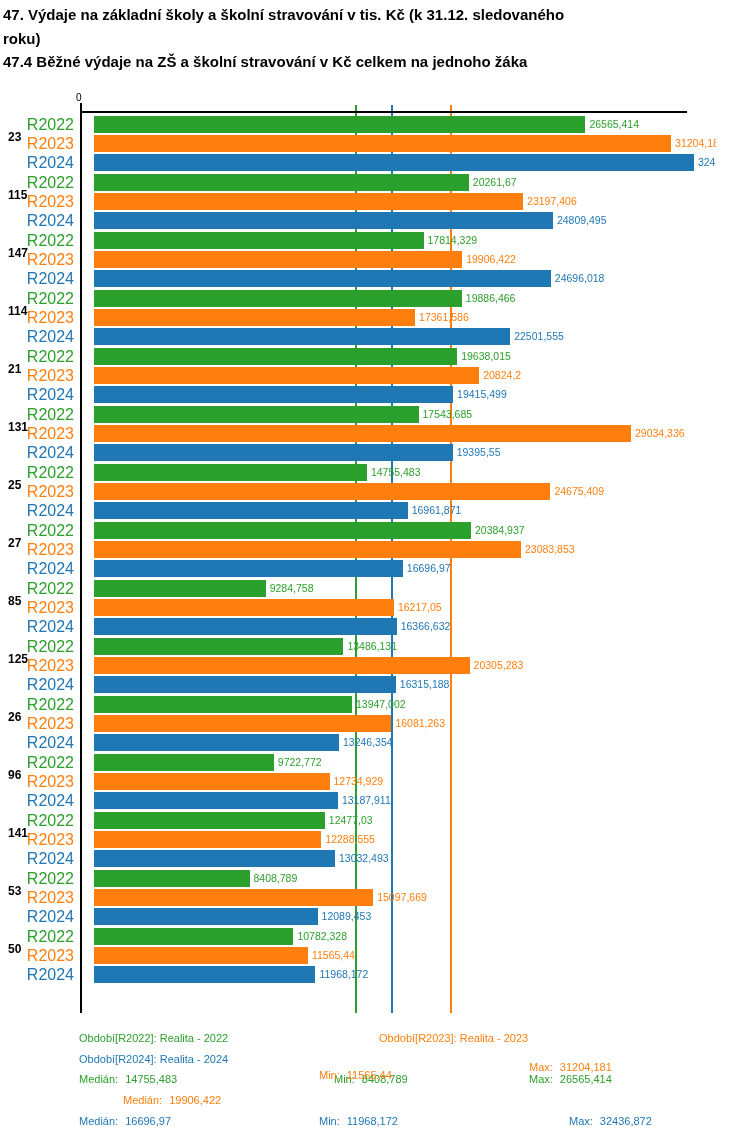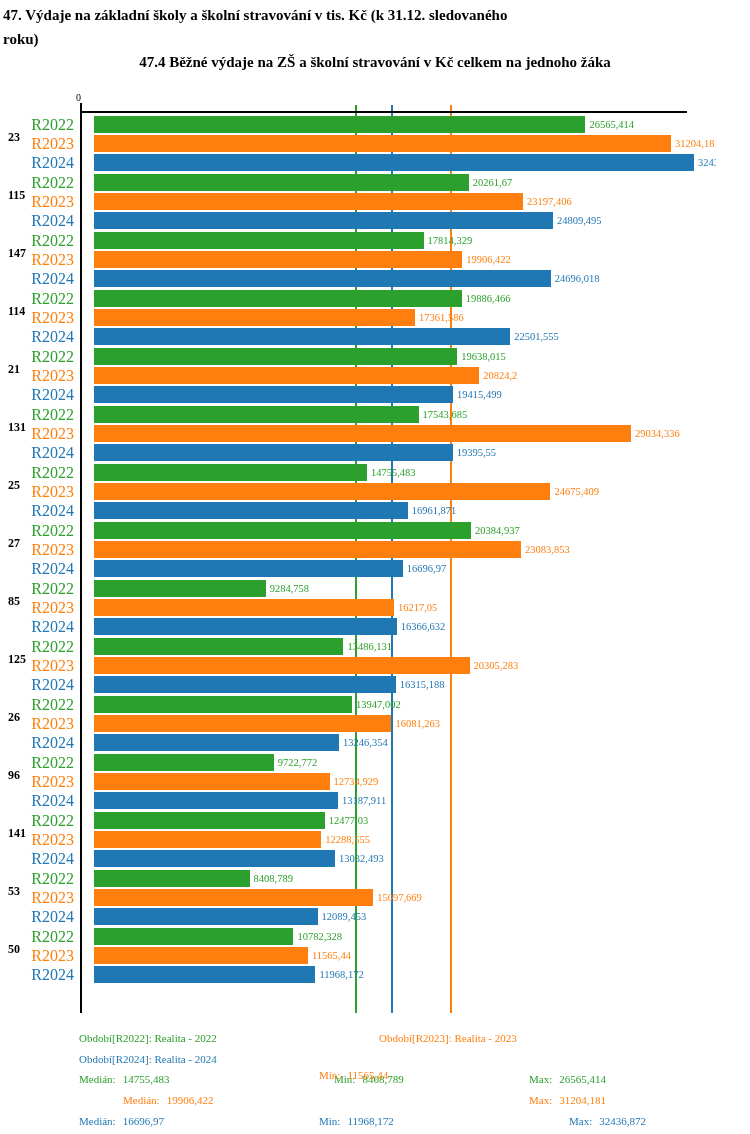--- a/index.html
+++ b/index.html
@@ -1,25 +1,25 @@
 <!DOCTYPE html>
 <html style="--c-R2022: #2ca02c; --c-R2023: #ff7f0e; --c-R2024: #1f77b4;"><head>
 <meta charset="utf-8">
 <style>
   html,body{margin:0;padding:0;background:#ffffff;}
   #page{position:relative;width:716px;height:1134px;background:#fff;overflow:hidden;
-        font-family:Liberation Serif, serif;color:#000;}
+        font-family:Liberation Sans, sans-serif;color:#000;}
   :root{
     --c-R2022:#2ca02c; --c-R2023:#ff7f0e; --c-R2024:#1f77b4;
   }
   .c-R2022{color:var(--c-R2022);} .c-R2023{color:var(--c-R2023);} .c-R2024{color:var(--c-R2024);}
   .bg-R2022{background:var(--c-R2022);} .bg-R2023{background:var(--c-R2023);} .bg-R2024{background:var(--c-R2024);}
 
   .title1{position:absolute;left:3px;top:3px;width:740px;font-size:15px;font-weight:bold;line-height:24px;}
-  .title2{position:absolute;left:3px;top:52px;width:744px;font-size:15px;font-weight:bold;line-height:20px;text-align:center;}
+  .title2{position:absolute;left:3px;top:52px;width:744px;font-size:15px;font-weight:bold;line-height:20px;}
   .subtitle{position:absolute;left:3px;top:76px;width:744px;font-size:10.5px;line-height:13px;}
 
   .zero-label{position:absolute;left:76px;top:92px;font-size:10px;}
 
   
   .plot-layer{position:absolute;left:82px;top:105px;width:606px;height:908px;z-index:0;}
   .median-line{position:absolute;top:0;width:2px;height:100%;}
   .x-axis-line{position:absolute;left:81px;top:111px;width:606px;height:2px;background:#000;z-index:2;}
   .y-axis-line{position:absolute;left:80px;top:103px;width:2px;height:910px;background:#000;z-index:2;}
 
@@ -329,19 +329,19 @@
   <div class="footer-item c-R2022" style="left:79px;top:1031px;">Období[R2022]: Realita - 2022</div>
   <div class="footer-item c-R2023" style="left:379px;top:1031px;">Období[R2023]: Realita - 2023</div>
   <div class="footer-item c-R2024" style="left:79px;top:1052px;">Období[R2024]: Realita - 2024</div>
 
   <div class="footer-item c-R2022" style="left:79px;top:1072px;"><span>Medián:</span><span class="stat-value">14755,483</span></div>
   <div class="footer-item c-R2022" style="left:319px;top:1072px;margin-left:15px;"><span>Min:</span><span class="stat-value">8408,789</span></div>
   <div class="footer-item c-R2022" style="left:529px;top:1072px;"><span>Max:</span><span class="stat-value">26565,414</span></div>
 
   <div class="footer-item c-R2023" style="left:79px;top:1093px;padding-left:44px;"><span>Medián:</span><span class="stat-value">19906,422</span></div>
   <div class="footer-item c-R2023" style="left:319px;top:1068px;"><span>Min:</span><span class="stat-value">11565,44</span></div>
-  <div class="footer-item c-R2023" style="left:529px;top:1093px;"><span>Max:</span><span class="stat-value">31204,181</span></div>
+  <div class="footer-item c-R2023" style="left:529px;top:1060px;"><span>Max:</span><span class="stat-value">31204,181</span></div>
 
   <div class="footer-item c-R2024" style="left:79px;top:1114px;"><span>Medián:</span><span class="stat-value">16696,97</span></div>
   <div class="footer-item c-R2024" style="left:319px;top:1114px;"><span>Min:</span><span class="stat-value">11968,172</span></div>
   <div class="footer-item c-R2024" style="left:529px;top:1114px;padding-left:40px;"><span>Max:</span><span class="stat-value">32436,872</span></div>
 
 </div>
 
 </body></html>

